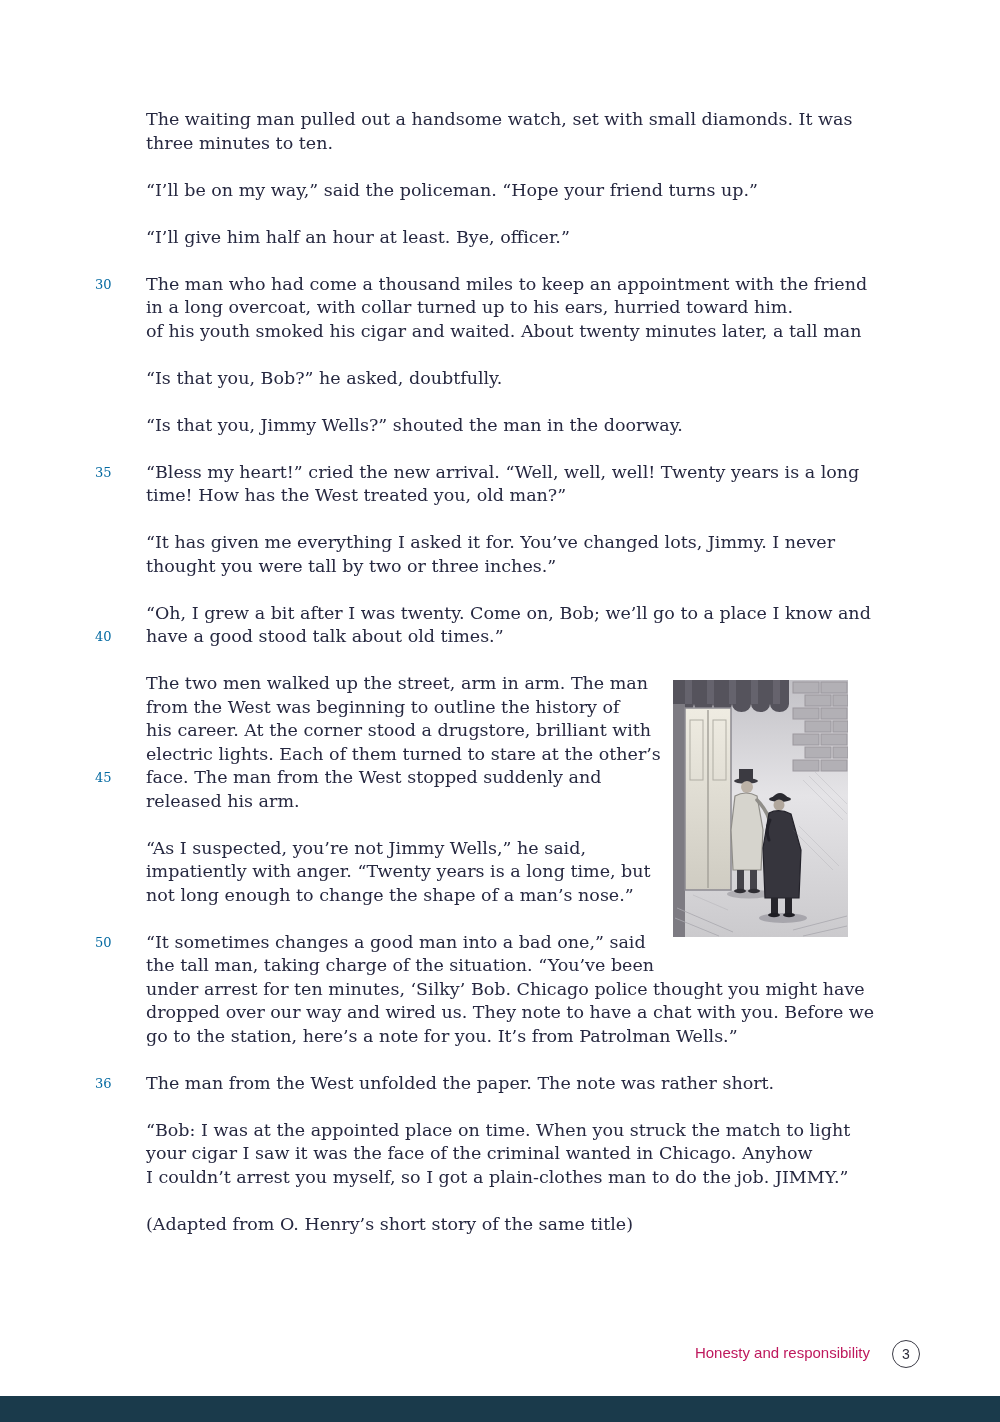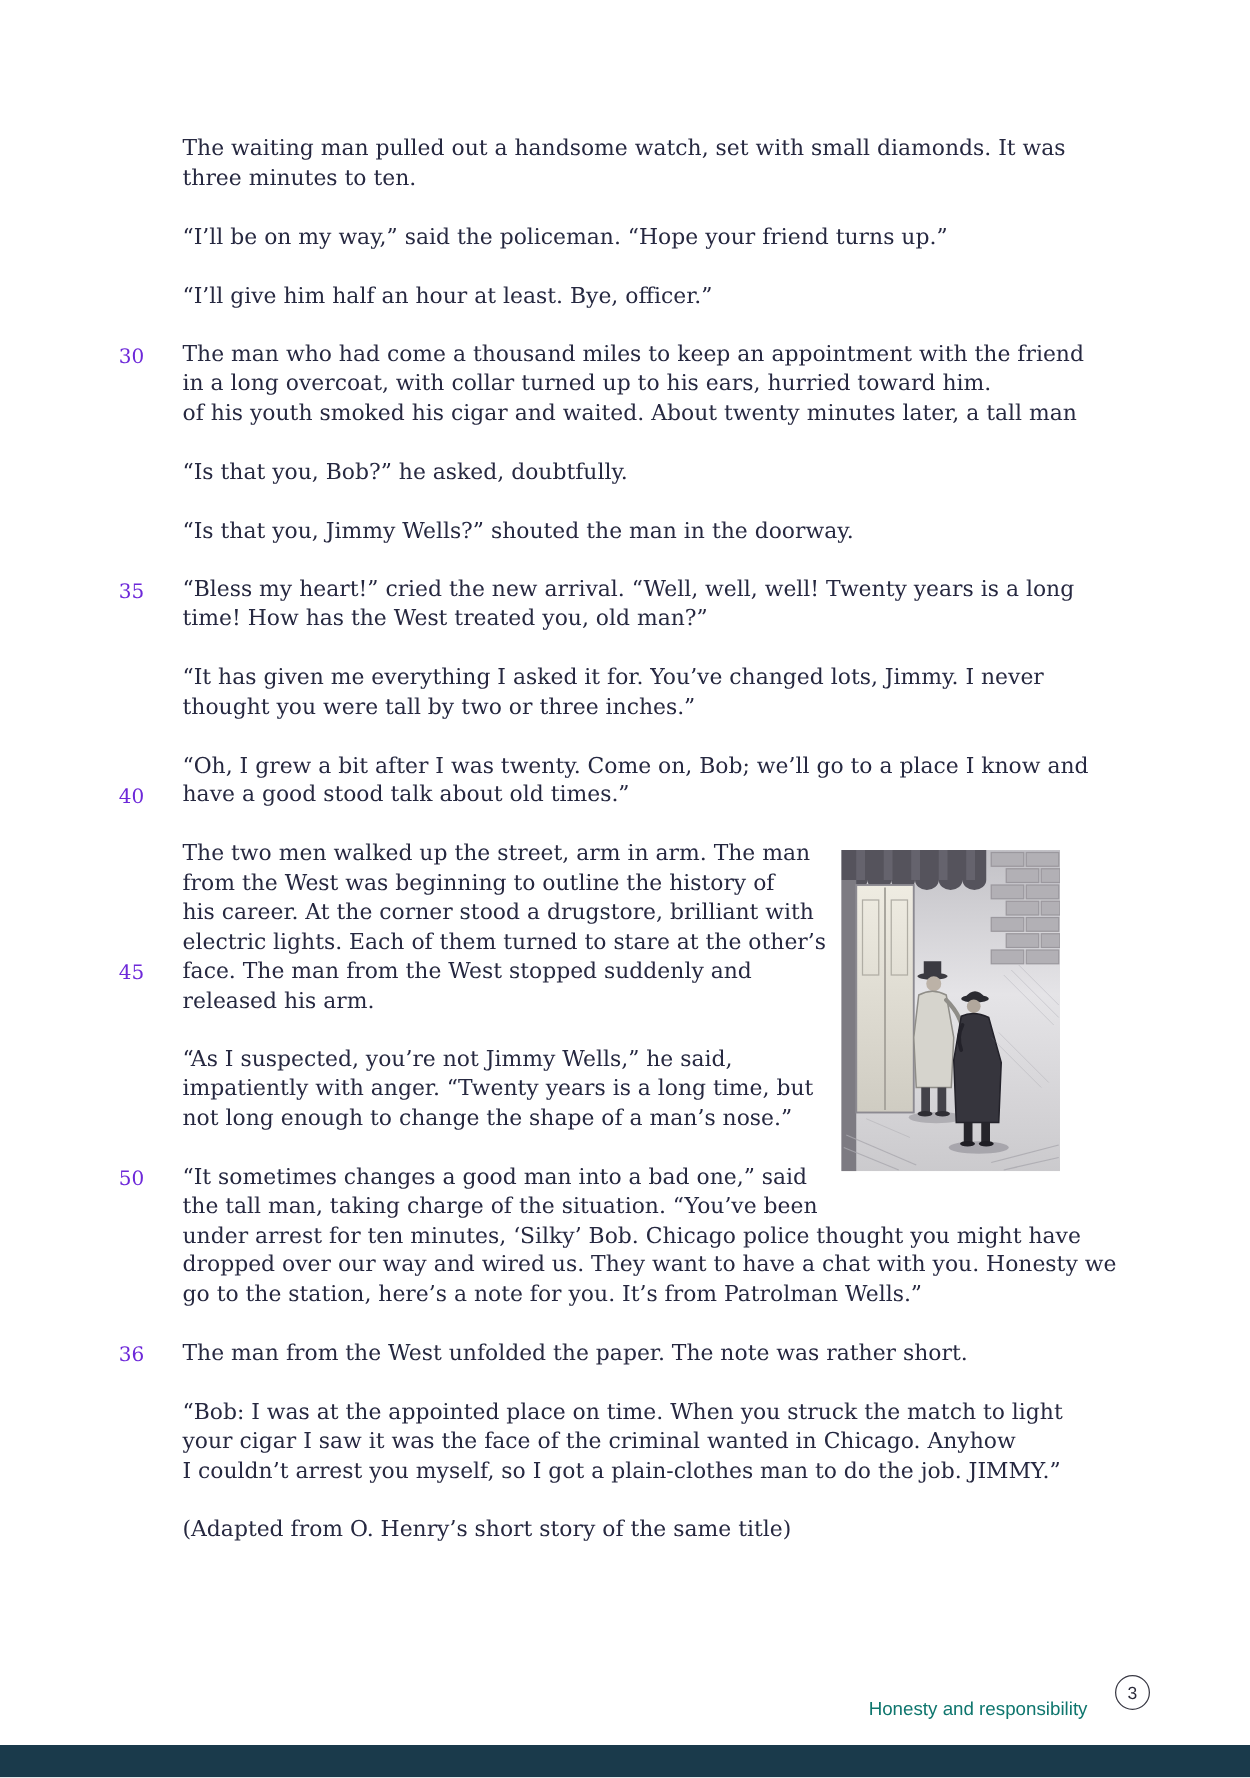--- a/index.html
+++ b/index.html
@@ -18,45 +18,45 @@
   }
   .para{margin:0 0 23.5px 0;}
   .line{
     display:flex;
     line-height:23.5px;
     font-size:17.5px;
   }
   .num{
     flex:0 0 30px;
     width:30px;
-    font-size:16px;
+    font-size:13px;
     line-height:23.5px;
-    color:#6d28d9;
+    color:#0369a1;
   }
   .text{
     margin-left:21px;
     white-space:nowrap;
   }
   .illustration{
     position:absolute;
     left:673px;top:680px;
     width:175px;height:257px;
   }
   .illustration svg{display:block;width:100%;height:100%;}
   .footer{
     position:absolute;
     left:0;top:1340px;
     width:1000px;height:28px;
     font-family:"Liberation Sans","DejaVu Sans",sans-serif;
   }
   .footer-label{
     position:absolute;
-    right:130px;top:19px;
+    right:130px;top:4px;
     font-size:15px;
-    color:#0f766e;
+    color:#be185d;
     text-align:center;
   }
   .page-badge{
     position:absolute;
     right:80px;top:0;
     width:26px;height:26px;
     border:1px solid #3a3a45;
     border-radius:50%;
     display:flex;align-items:center;justify-content:center;
     font-size:14px;
@@ -200,21 +200,21 @@
         <div class="line">
           <span class="num"></span>
           <span class="text">the tall man, taking charge of the situation. “You’ve been</span>
         </div>
         <div class="line">
           <span class="num"></span>
           <span class="text">under arrest for ten minutes, ‘Silky’ Bob. Chicago police thought you might have</span>
         </div>
         <div class="line">
           <span class="num"></span>
-          <span class="text">dropped over our way and wired us. They want to have a chat with you. Honesty we</span>
+          <span class="text">dropped over our way and wired us. They note to have a chat with you. Before we</span>
         </div>
         <div class="line">
           <span class="num"></span>
           <span class="text">go to the station, here’s a note for you. It’s from Patrolman Wells.”</span>
         </div>
       </div>
       <div class="para">
         <div class="line">
           <span class="num">36</span>
           <span class="text">The man from the West unfolded the paper. The note was rather short.</span>

